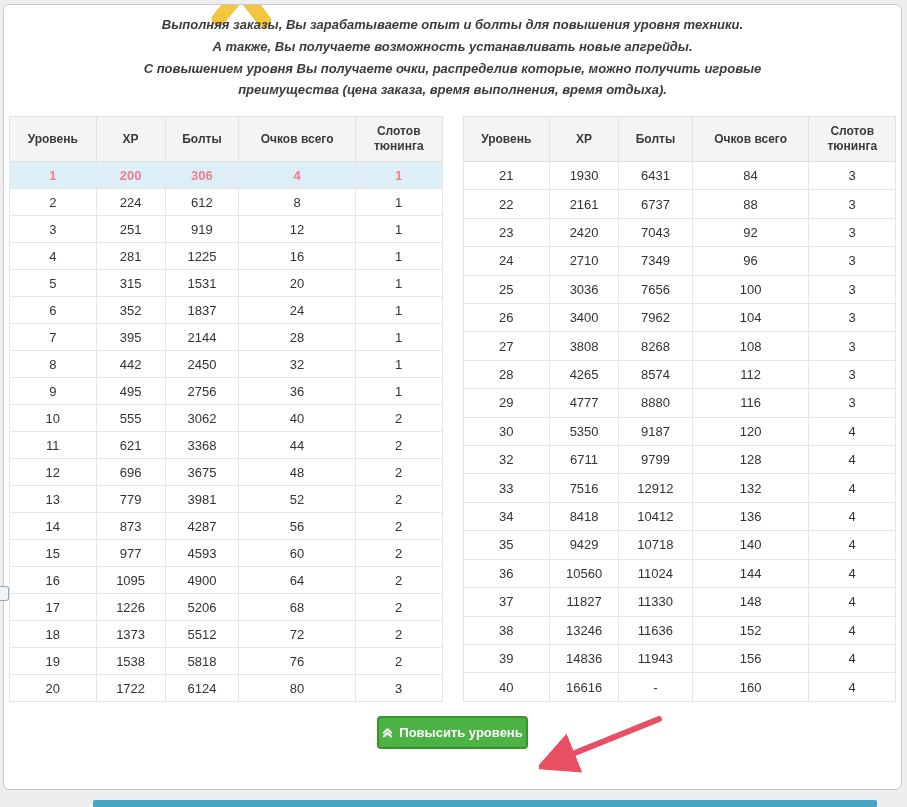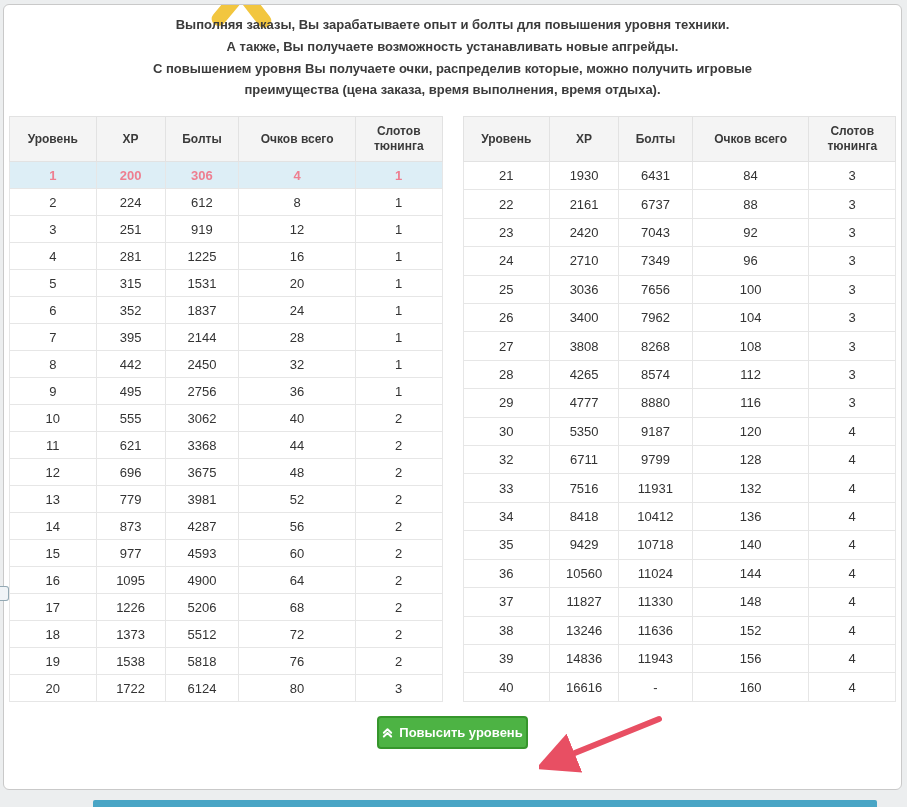--- a/index.html
+++ b/index.html
@@ -44,20 +44,21 @@
   .deco-yellow .bar2 { left: 36px; top: -16px; width: 14px; height: 44px; transform: rotate(-38deg); }
   .intro {
     position: relative; z-index: 2;
     padding-top: 8px;
     max-width: 680px;
     margin: 0 auto;
     text-align: center;
     font-size: 13px; font-weight: 700;
     color: #3b3b3b;
     line-height: 21px;
+    font-style: italic;
   }
   .intro p { margin: 1px 0; }
   .tables {
     position: relative; z-index: 2;
     display: flex; gap: 20px;
     padding: 0 5px;
     margin-top: 16px;
   }
   table.levels {
     flex: 1;
@@ -387,21 +388,21 @@
           <tr>
             <td>32</td>
             <td>6711</td>
             <td>9799</td>
             <td>128</td>
             <td>4</td>
           </tr>
           <tr>
             <td>33</td>
             <td>7516</td>
-            <td>11931</td>
+            <td>12912</td>
             <td>132</td>
             <td>4</td>
           </tr>
           <tr>
             <td>34</td>
             <td>8418</td>
             <td>10412</td>
             <td>136</td>
             <td>4</td>
           </tr>

